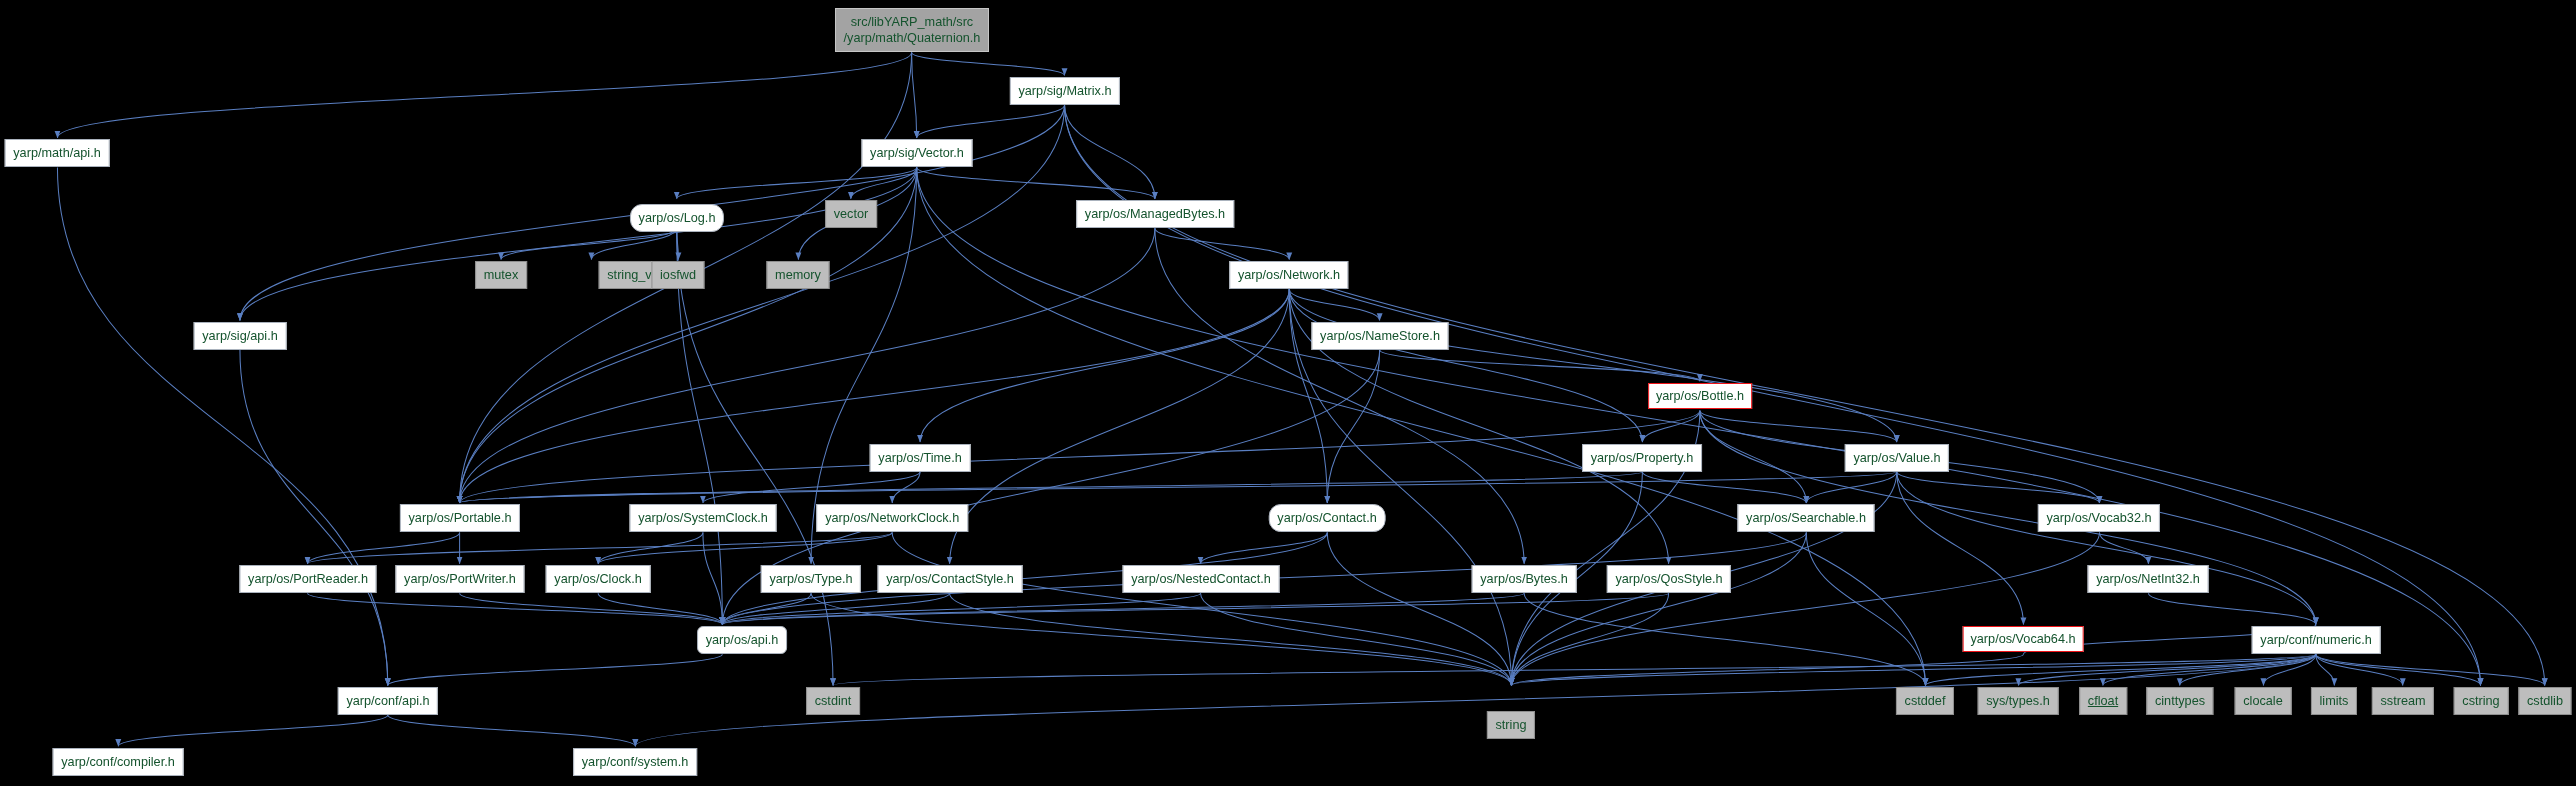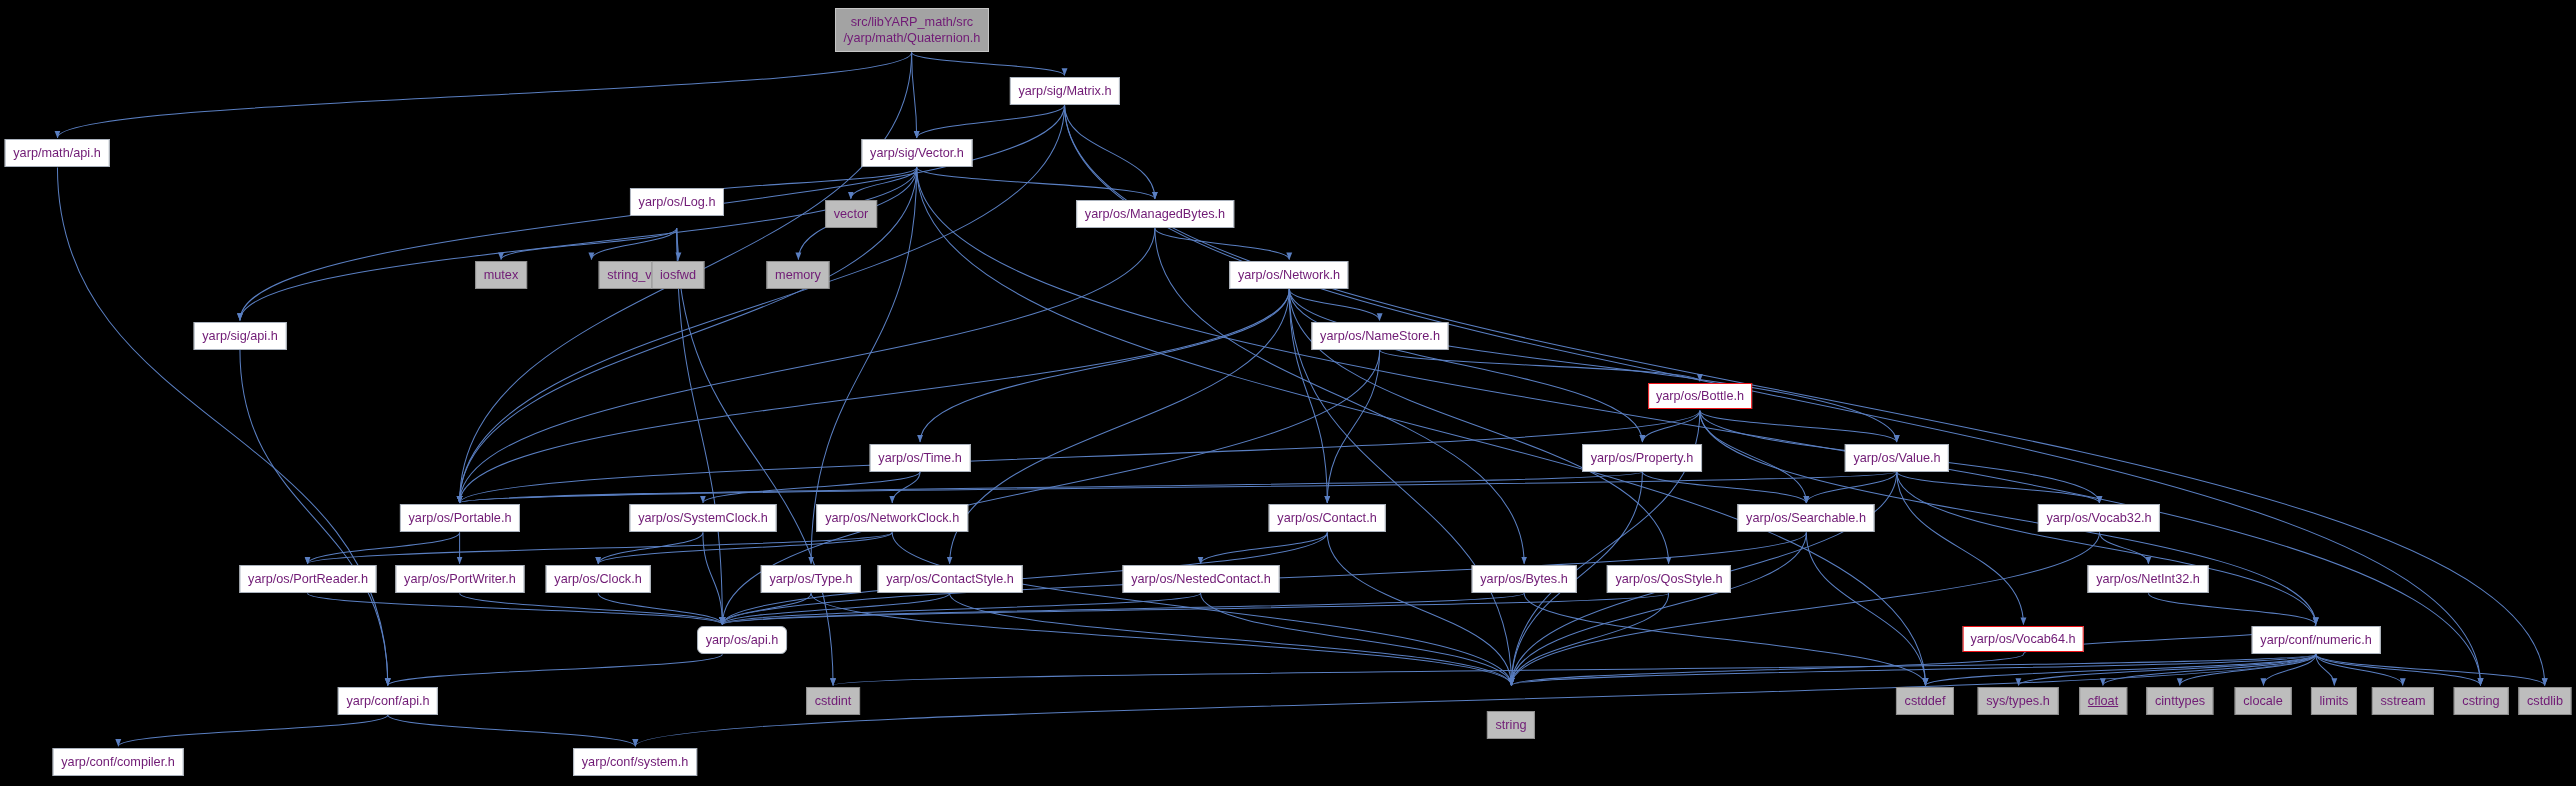--- a/index.html
+++ b/index.html
@@ -3,21 +3,21 @@
 <meta charset="utf-8">
 <style>
   html,body{margin:0;padding:0;background:#000;}
   body{width:2576px;height:787px;overflow:hidden;}
   #graph{position:relative;width:2576px;height:787px;background:#000;
          font-family:"Liberation Sans",sans-serif;}
   #edges{position:absolute;left:0;top:0;width:2576px;height:787px;}
   .edge{fill:none;stroke:var(--edge-color,#5a7fc2);stroke-width:1.2px;}
   .node{position:absolute;transform:translateX(-50%);
         font-size:12.7px;line-height:16px;padding:5px 7.6px;
-        background:#fff;color:#701a75;border:0.8px solid #aab2bd;
+        background:#fff;color:#14532d;border:0.8px solid #aab2bd;
         white-space:pre;text-align:center;box-sizing:border-box;}
   .node.system{background:#bdbdbd;border-color:#8e8e8e;}
   .node.root{background:#a3a3a3;border-color:#c6c6c6;}
   .node.header-red{border:1.7px solid #ee1418;padding:4.2px 6.8px;}
   .node.header{cursor:pointer;}
 </style>
 </head>
 <body>
 
 <div id="graph">
@@ -132,38 +132,38 @@
       <path d="M 68 198 C 68 504.5, 459 504.5, 459 811" class="edge" marker-end="url(#arrowhead)"></path>
       <path d="M 459 846 C 459 864.5, 140 864.5, 140 883" class="edge" marker-end="url(#arrowhead)"></path>
       <path d="M 459 846 C 459 864.5, 752 864.5, 752 883" class="edge" marker-end="url(#arrowhead)"></path>
     </svg>
   <div id="nodes">
       <div class="node root" style="left: 912px; top: 8.4px;">src/libYARP_math/src
 /yarp/math/Quaternion.h</div>
       <div class="node header" style="left: 1065px; top: 77px;">yarp/sig/Matrix.h</div>
       <div class="node header" style="left: 57px; top: 139px;">yarp/math/api.h</div>
       <div class="node header" style="left: 917px; top: 139px;">yarp/sig/Vector.h</div>
-      <div class="node header" style="left: 677px; top: 188px;">yarp/os/Log.h</div>
+      <div class="node header" style="left: 677px; top: 204px; border-radius: 12px;">yarp/os/Log.h</div>
       <div class="node system" style="left: 851px; top: 200px;">vector</div>
       <div class="node header" style="left: 1155px; top: 200px;">yarp/os/ManagedBytes.h</div>
       <div class="node system" style="left: 501px; top: 261px;">mutex</div>
       <div class="node system" style="left: 591px; top: 261px; margin-left: 48px;">string_view</div>
       <div class="node system" style="left: 678px; top: 261px;">iosfwd</div>
       <div class="node system" style="left: 798px; top: 261px;">memory</div>
       <div class="node header" style="left: 1289px; top: 261px;">yarp/os/Network.h</div>
       <div class="node header" style="left: 240px; top: 322px;">yarp/sig/api.h</div>
       <div class="node header" style="left: 1380px; top: 322px;">yarp/os/NameStore.h</div>
       <div class="node header-red" style="left: 1700px; top: 383px;">yarp/os/Bottle.h</div>
       <div class="node header" style="left: 920px; top: 444px;">yarp/os/Time.h</div>
       <div class="node header" style="left: 1642px; top: 444px;">yarp/os/Property.h</div>
       <div class="node header" style="left: 1897px; top: 444px;">yarp/os/Value.h</div>
       <div class="node header" style="left: 460px; top: 504px;">yarp/os/Portable.h</div>
       <div class="node header" style="left: 703px; top: 504px;">yarp/os/SystemClock.h</div>
       <div class="node header" style="left: 892px; top: 504px; padding-left: 8px;">yarp/os/NetworkClock.h</div>
-      <div class="node header" style="left: 1327px; top: 504px;">yarp/os/Contact.h</div>
+      <div class="node header" style="left: 1327px; top: 504px; border-radius: 12px;">yarp/os/Contact.h</div>
       <div class="node header" style="left: 1806px; top: 504px;">yarp/os/Searchable.h</div>
       <div class="node header" style="left: 2099px; top: 504px;">yarp/os/Vocab32.h</div>
       <div class="node header" style="left: 308px; top: 565px;">yarp/os/PortReader.h</div>
       <div class="node header" style="left: 460px; top: 565px;">yarp/os/PortWriter.h</div>
       <div class="node header" style="left: 598px; top: 565px;">yarp/os/Clock.h</div>
       <div class="node header" style="left: 811px; top: 565px;">yarp/os/Type.h</div>
       <div class="node header" style="left: 950px; top: 565px;">yarp/os/ContactStyle.h</div>
       <div class="node header" style="left: 1201px; top: 565px;">yarp/os/NestedContact.h</div>
       <div class="node header" style="left: 1524px; top: 565px;">yarp/os/Bytes.h</div>
       <div class="node header" style="left: 1669px; top: 565px;">yarp/os/QosStyle.h</div>

